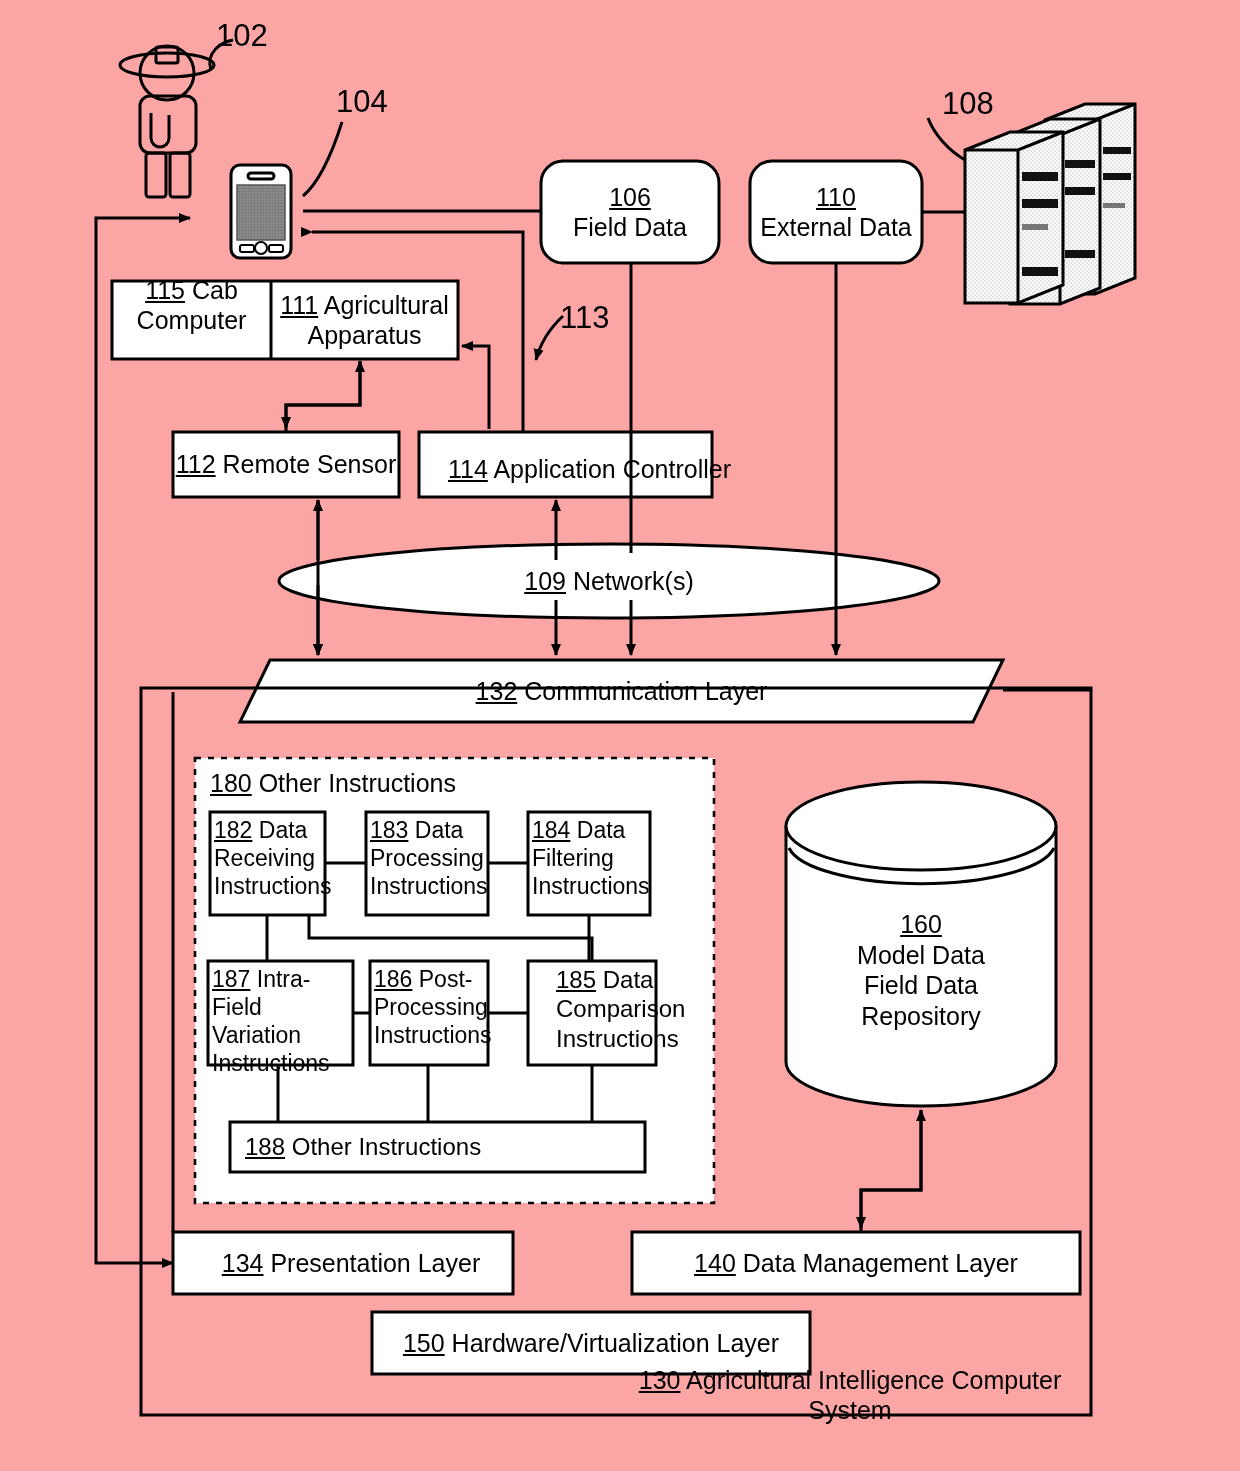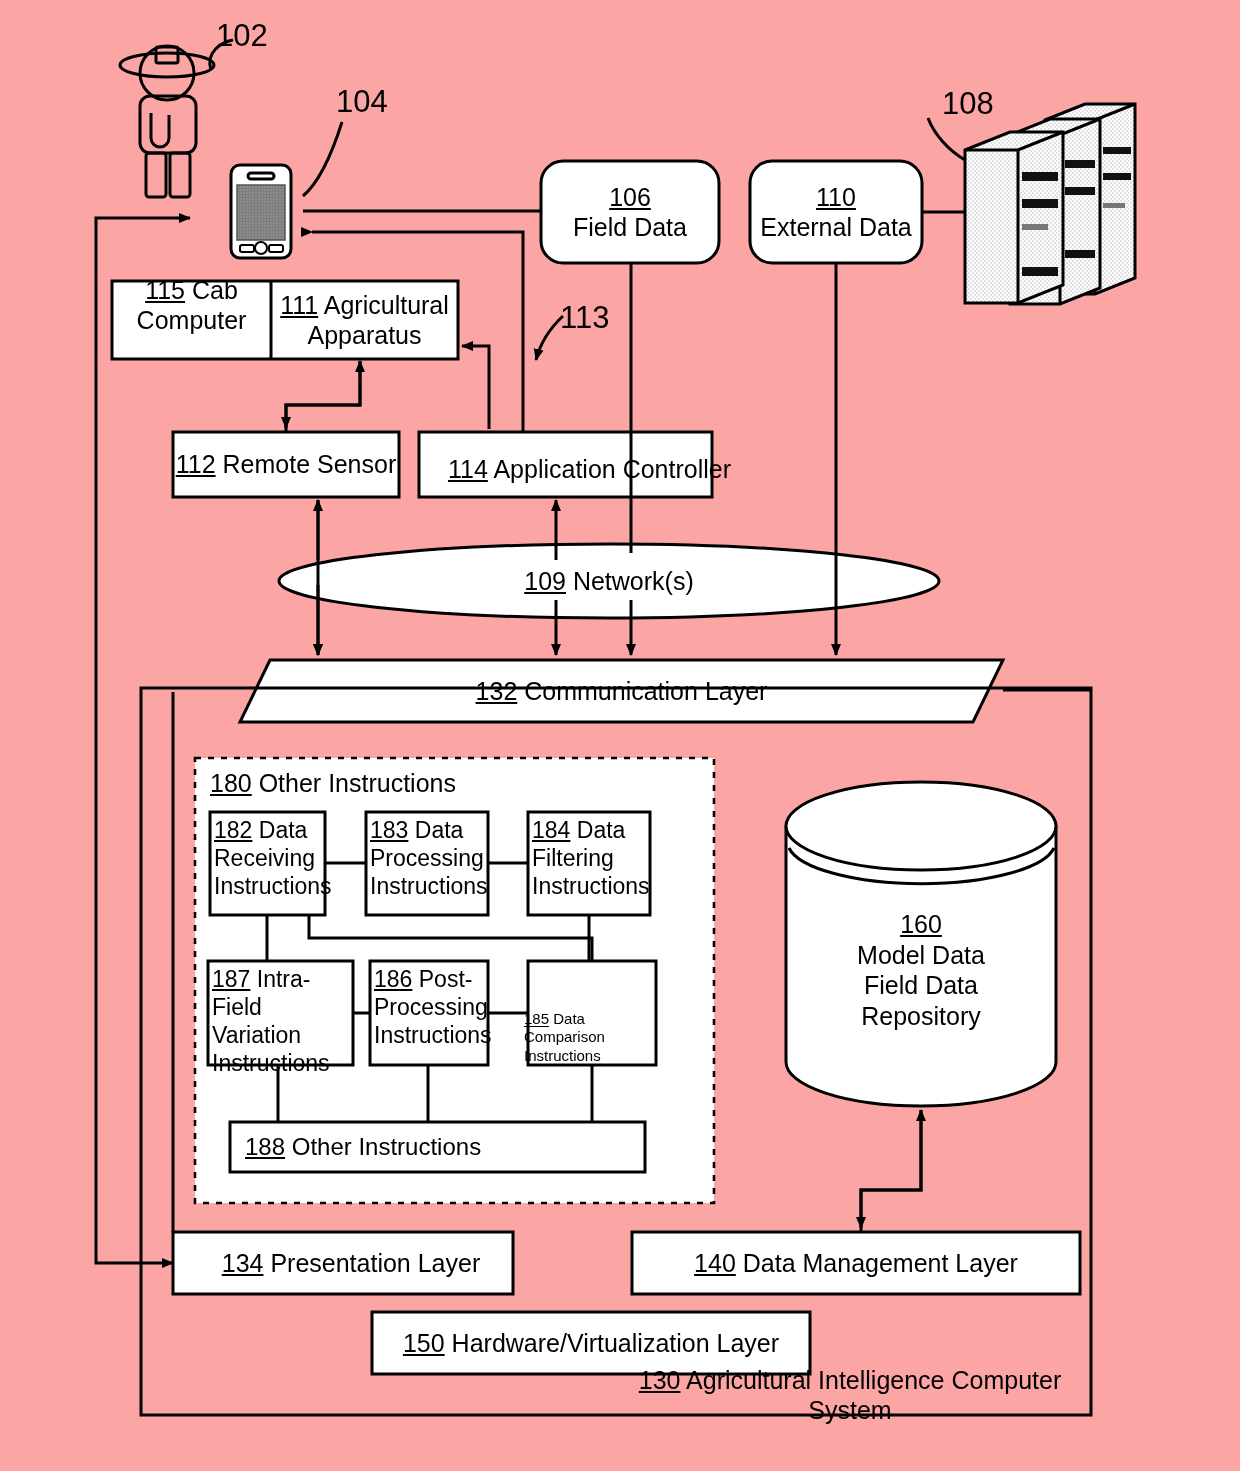--- a/index.html
+++ b/index.html
@@ -324,21 +324,21 @@
   </div>
 
   <div class="boxtext topleft" style="left:374px; top:965px; width:120px; height:100px; font-size:23px;">
     <div>
       <div><span class="refnum">186</span> <span>Post-</span></div>
       <div>Processing</div>
       <div>Instructions</div>
     </div>
   </div>
 
-  <div class="boxtext topleft" style="left:524px; top:965px; width:130px; height:100px; font-size:15px;align-items:flex-end;">
+  <div class="boxtext topleft" style="left:556px; top:965px; width:130px; height:100px; font-size:24px;">
     <div>
       <div><span class="refnum">185</span> <span>Data</span></div>
       <div>Comparison</div>
       <div>Instructions</div>
     </div>
   </div>
 
   <div class="boxtext left" style="left:245px; top:1122px; width:390px; height:50px; font-size:24px;">
     <div>
       <span class="refnum">188</span><span> Other  Instructions</span>

